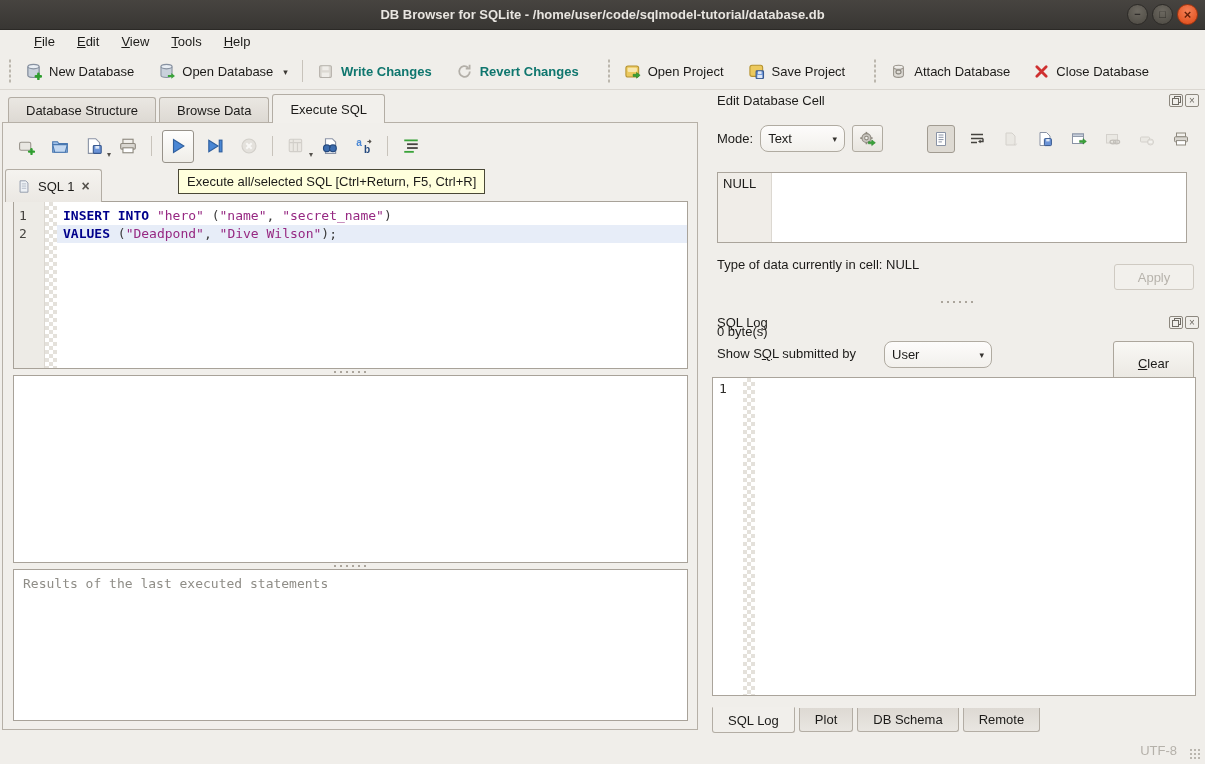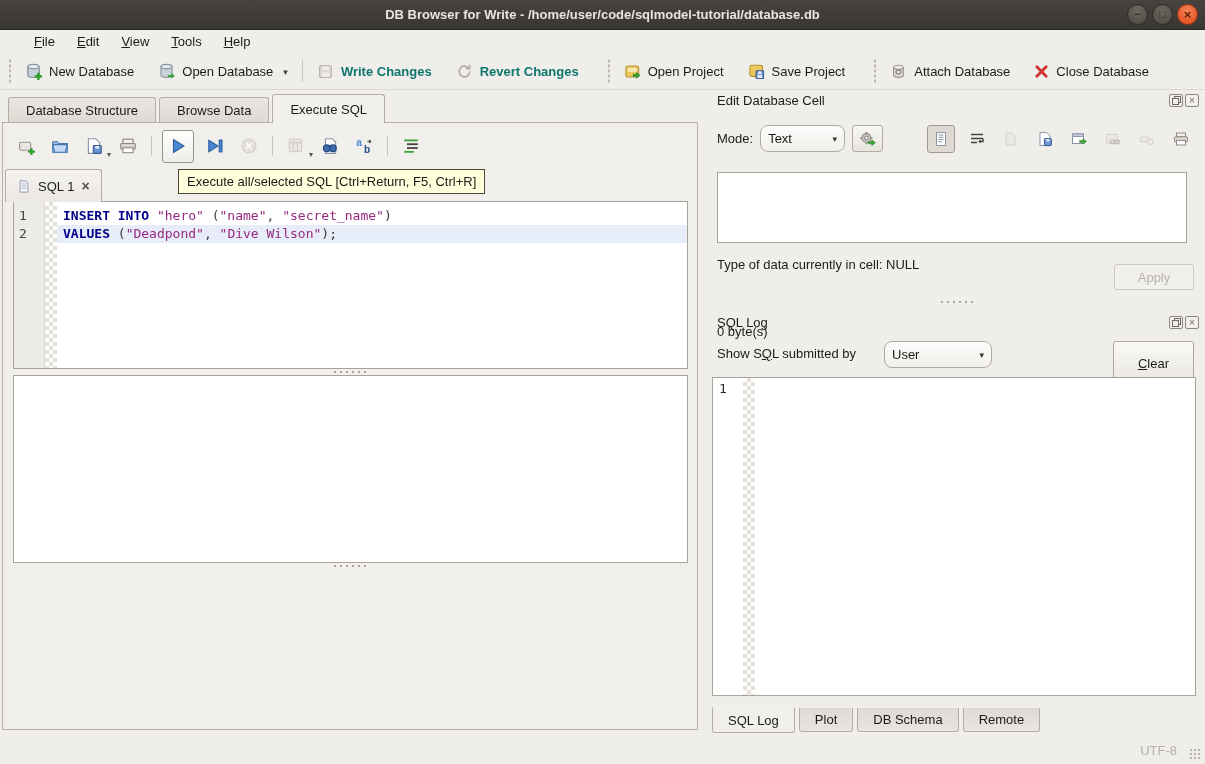--- a/index.html
+++ b/index.html
@@ -171,21 +171,21 @@
   
   .status-enc { position:absolute; right:28px; bottom:6px; color:#b5b1aa; }
   .grip { position:absolute; right:3px; bottom:3px; width:13px; height:13px;
     background-image: radial-gradient(#b9b5ae 1px, transparent 1.2px);
     background-size:4px 4px; }
 </style>
 </head>
 <body>
 
 <div class="titlebar">
-  <span>DB Browser for Write - /home/user/code/sqlmodel-tutorial/database.db</span>
+  <span>DB Browser for SQLite - /home/user/code/sqlmodel-tutorial/database.db</span>
   <div class="win-controls">
     <div class="win-btn">
         <span>−</span>
       </div>
     <div class="win-btn">
         <span>□</span>
       </div>
     <div class="win-btn close">
         <span>×</span>
       </div>
@@ -413,20 +413,23 @@
   <div class="splitter-h" style="top:246px;">
       <div class="dots-h"></div>
     </div>
 
   <div class="grid-box"></div>
 
   <div class="splitter-h" style="top:440px;">
       <div class="dots-h"></div>
     </div>
 
+  <div class="results-box">
+    <span>Results of the last executed statements</span>
+  </div>
 </div>
 
 <div class="tooltip">
   <span>Execute all/selected SQL [Ctrl+Return, F5, Ctrl+R]</span>
 </div>
 
 <div class="right-dock">
 
   <div class="panel-title" style="top:1px;">Edit Database Cell</div>
   <div class="panel-btns" style="top:2px;">
@@ -513,20 +516,23 @@
     <div class="ci">
       <svg width="16" height="16" viewBox="0 0 16 16">
         <rect x="3.5" y="2" width="9" height="3.8" fill="#f2f0ec" stroke="#8e897f"></rect>
         <rect x="1.5" y="5.8" width="13" height="5" rx="1" fill="#d9d6d0" stroke="#8e897f"></rect>
         <rect x="3.5" y="9.6" width="9" height="4.4" fill="#fff" stroke="#8e897f"></rect>
       </svg>
     </div>
   </div>
 
   <div class="cell-box">
+    <div class="cell-gutter">
+      <span>NULL</span>
+    </div>
     <div style="flex:1;background:#fff;"></div>
   </div>
 
   <div class="info-type">Type of data currently in cell: NULL</div>
   <div class="info-size">0 byte(s)</div>
   <div class="apply-btn">
     <span>Apply</span>
   </div>
 
   <div class="splitter-h" style="top:207px;">

